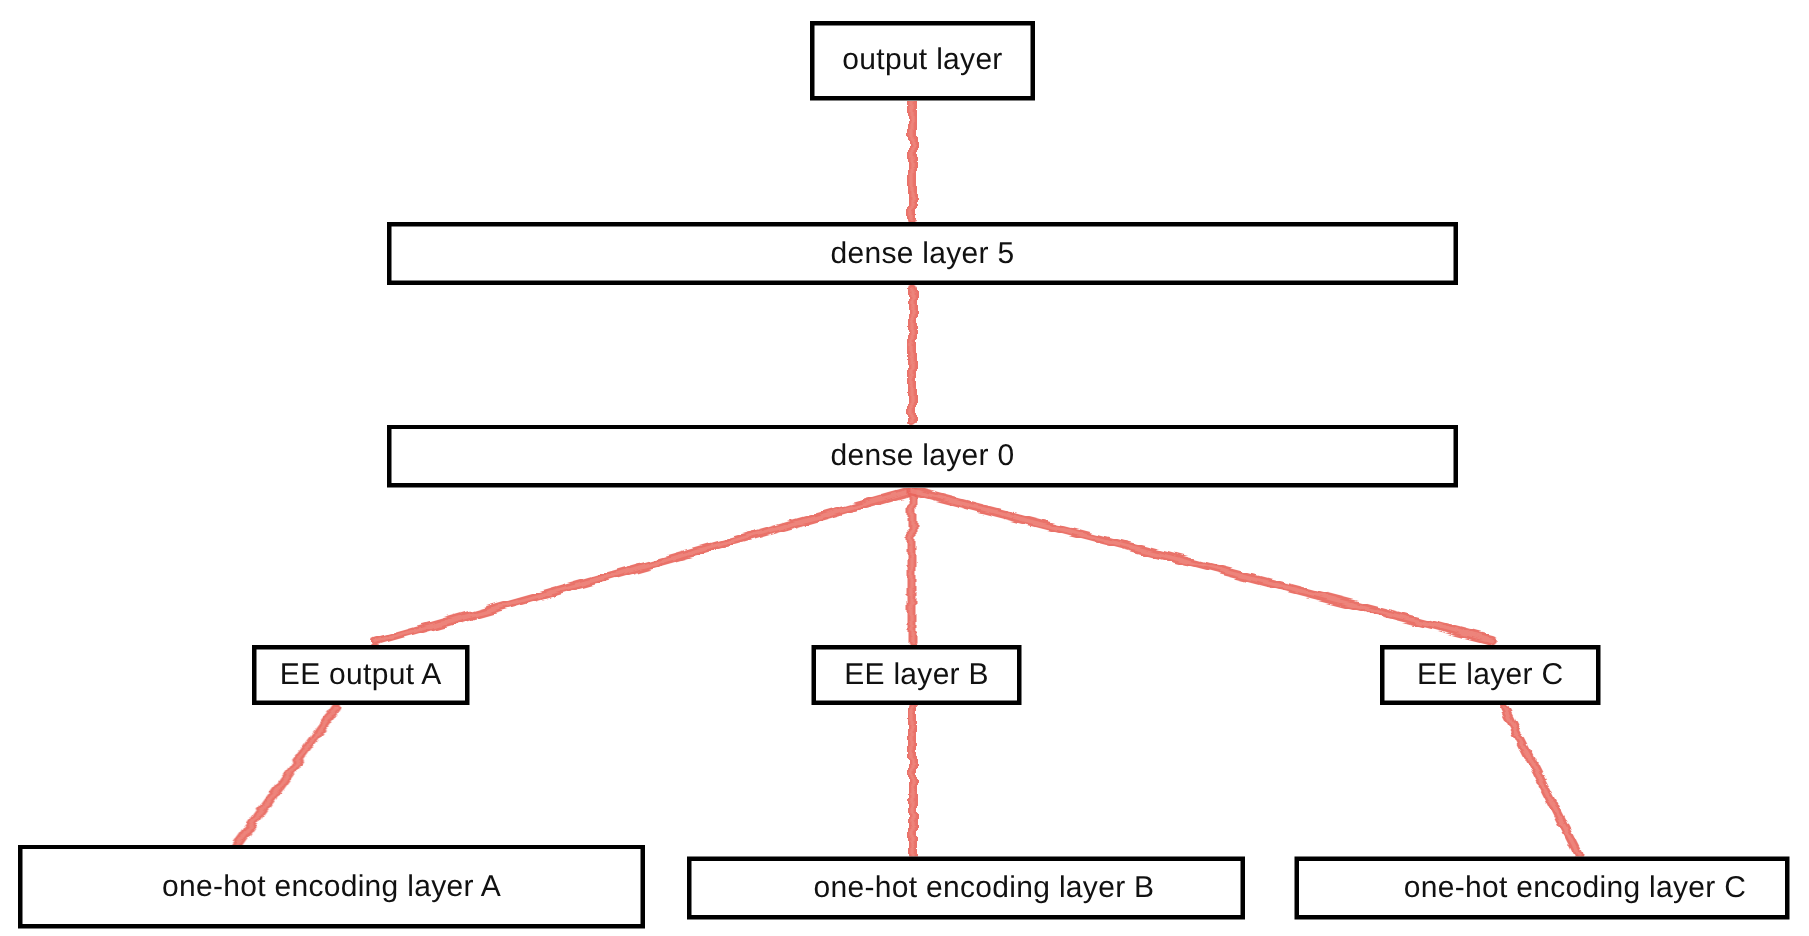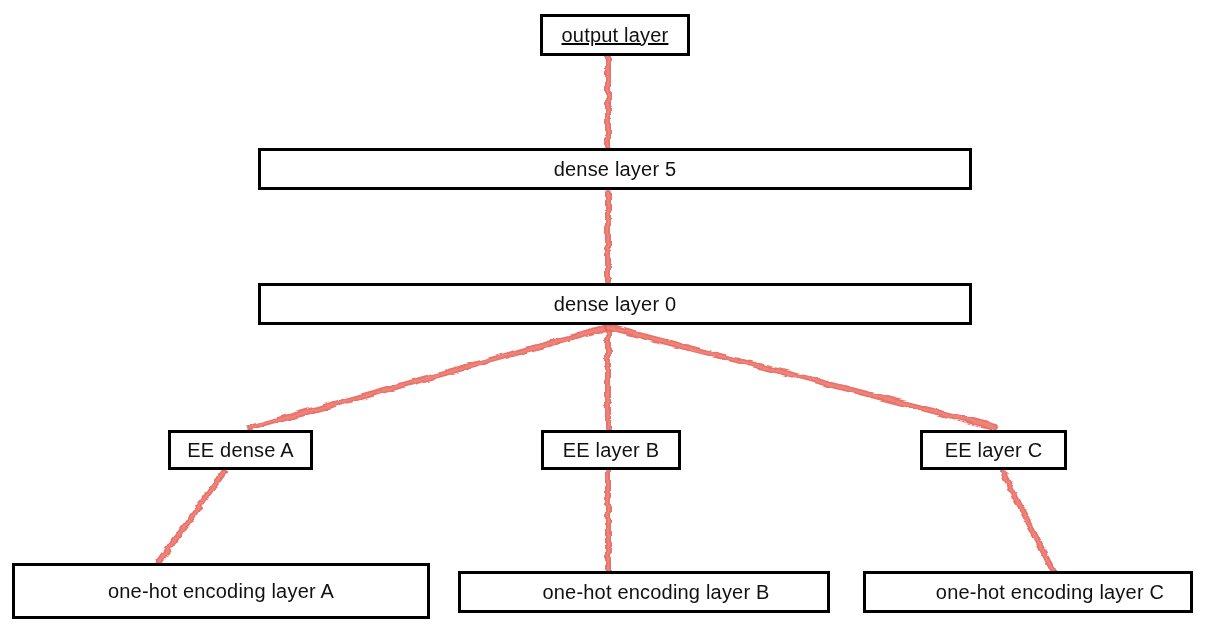--- a/index.html
+++ b/index.html
@@ -67,31 +67,31 @@
         <line x1="608" y1="327" x2="995" y2="427" stroke="#f2948c" stroke-width="2.5" stroke-linecap="round" opacity="0.55"></line>
         <line x1="224" y1="472" x2="154" y2="569" stroke="#e8655c" stroke-width="6" stroke-linecap="round" opacity="0.92"></line>
         <line x1="224" y1="472" x2="154" y2="569" stroke="#f2948c" stroke-width="2.5" stroke-linecap="round" opacity="0.55"></line>
         <line x1="608" y1="472" x2="608" y2="569" stroke="#e8655c" stroke-width="6" stroke-linecap="round" opacity="0.92"></line>
         <line x1="608" y1="472" x2="608" y2="569" stroke="#f2948c" stroke-width="2.5" stroke-linecap="round" opacity="0.55"></line>
         <line x1="1003" y1="472" x2="1052" y2="569" stroke="#e8655c" stroke-width="6" stroke-linecap="round" opacity="0.92"></line>
         <line x1="1003" y1="472" x2="1052" y2="569" stroke="#f2948c" stroke-width="2.5" stroke-linecap="round" opacity="0.55"></line>
       </g>
   </svg>
 
-  <div class="node" style="left: 540px; top: 14px; width: 150px; height: 42px; text-decoration: underline;">
+  <div class="node" style="left: 540px; top: 14px; width: 150px; height: 53px;">
     <span class="node-label">output layer</span>
   </div>
   <div class="node" style="left: 258px; top: 148px; width: 714px; height: 42px;">
     <span class="node-label">dense layer 5</span>
   </div>
   <div class="node" style="left: 258px; top: 283px; width: 714px; height: 42px;">
     <span class="node-label">dense layer 0</span>
   </div>
   <div class="node" style="left: 168px; top: 430px; width: 145px; height: 40px;">
-    <span class="node-label">EE dense A</span>
+    <span class="node-label">EE output A</span>
   </div>
   <div class="node" style="left: 541px; top: 430px; width: 140px; height: 40px;">
     <span class="node-label">EE layer B</span>
   </div>
   <div class="node" style="left: 920px; top: 430px; width: 147px; height: 40px;">
     <span class="node-label">EE layer C</span>
   </div>
   <div class="node" style="left: 12px; top: 563px; width: 418px; height: 56px;">
     <span class="node-label">one-hot encoding layer A</span>
   </div>

